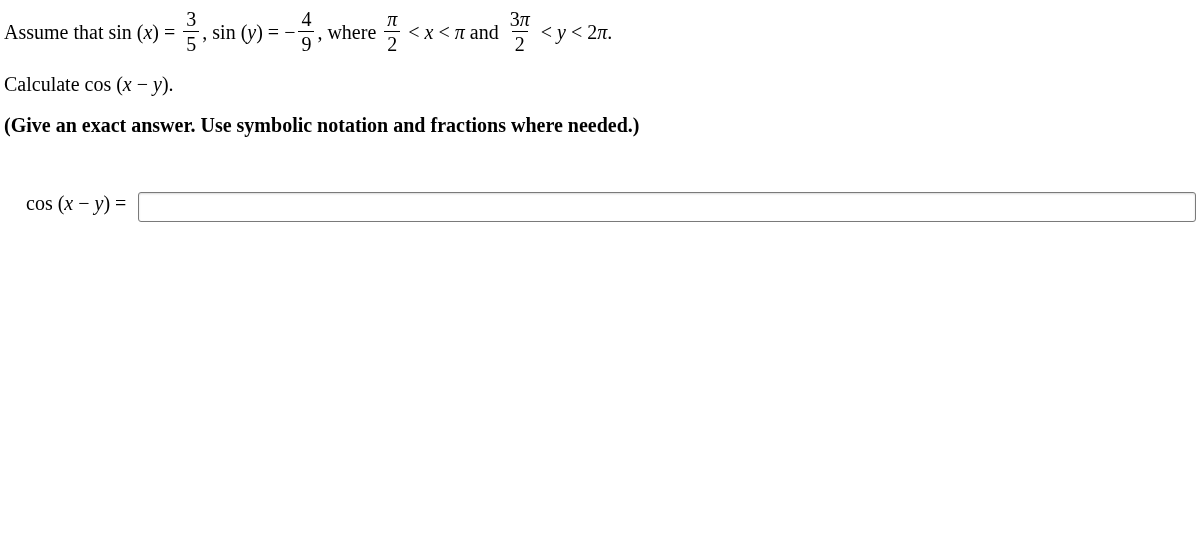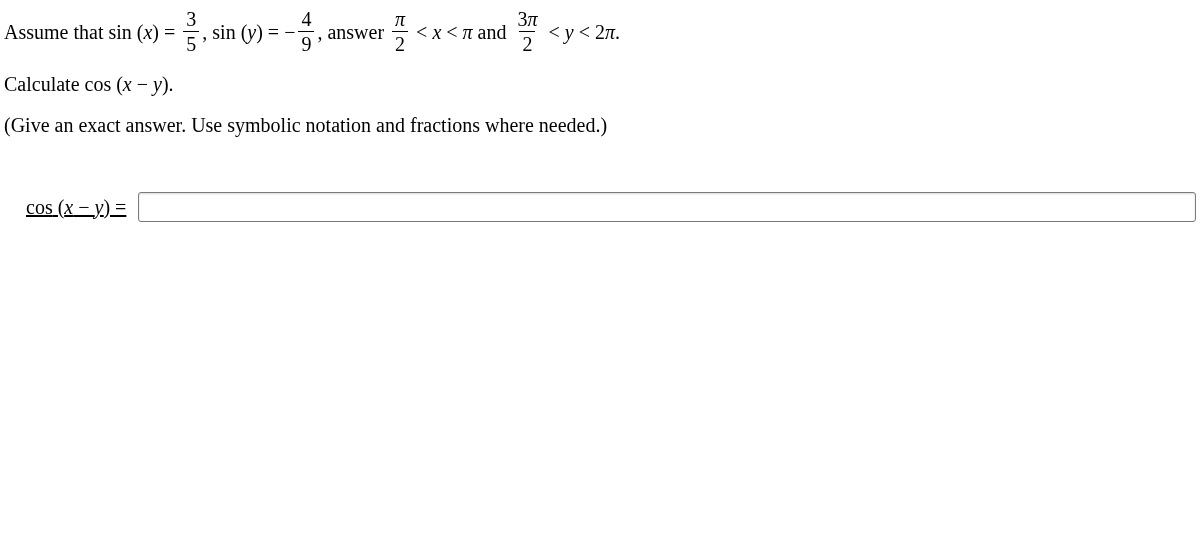--- a/index.html
+++ b/index.html
@@ -40,26 +40,26 @@
     }
     .text-seg {
       white-space: pre;
     }
     .line2 {
       margin-bottom: 18px;
       margin-top: 8px;
     }
     .line3 {
       margin-bottom: 55px;
+      font-weight: bold;
     }
     .answer-row {
       display: flex;
-      align-items: center;
+      align-items: flex-start;
       padding-left: 22px;
-      text-decoration: underline;
     }
     .answer-label {
       white-space: nowrap;
       margin-right: 12px;
     }
     .answer-input {
       flex: 1;
       height: 30px;
       border: 1px solid #7a7a7a;
       border-radius: 3px;
@@ -86,21 +86,21 @@
     <span class="den">5</span>
   </span>
   <span class="text-seg">, sin</span>
   <span class="text-seg"> (</span>
   <span class="text-seg italic-var">y</span>
   <span class="text-seg">) = −</span>
   <span class="frac">
     <span class="num">4</span>
     <span class="den">9</span>
   </span>
-  <span class="text-seg">, answer </span>
+  <span class="text-seg">, where </span>
   <span class="frac">
     <span class="num italic-var">π</span>
     <span class="den">2</span>
   </span>
   <span class="text-seg"> &lt; </span>
   <span class="text-seg italic-var">x</span>
   <span class="text-seg"> &lt; </span>
   <span class="text-seg italic-var">π</span>
   <span class="text-seg"> and </span>
   <span class="frac">

